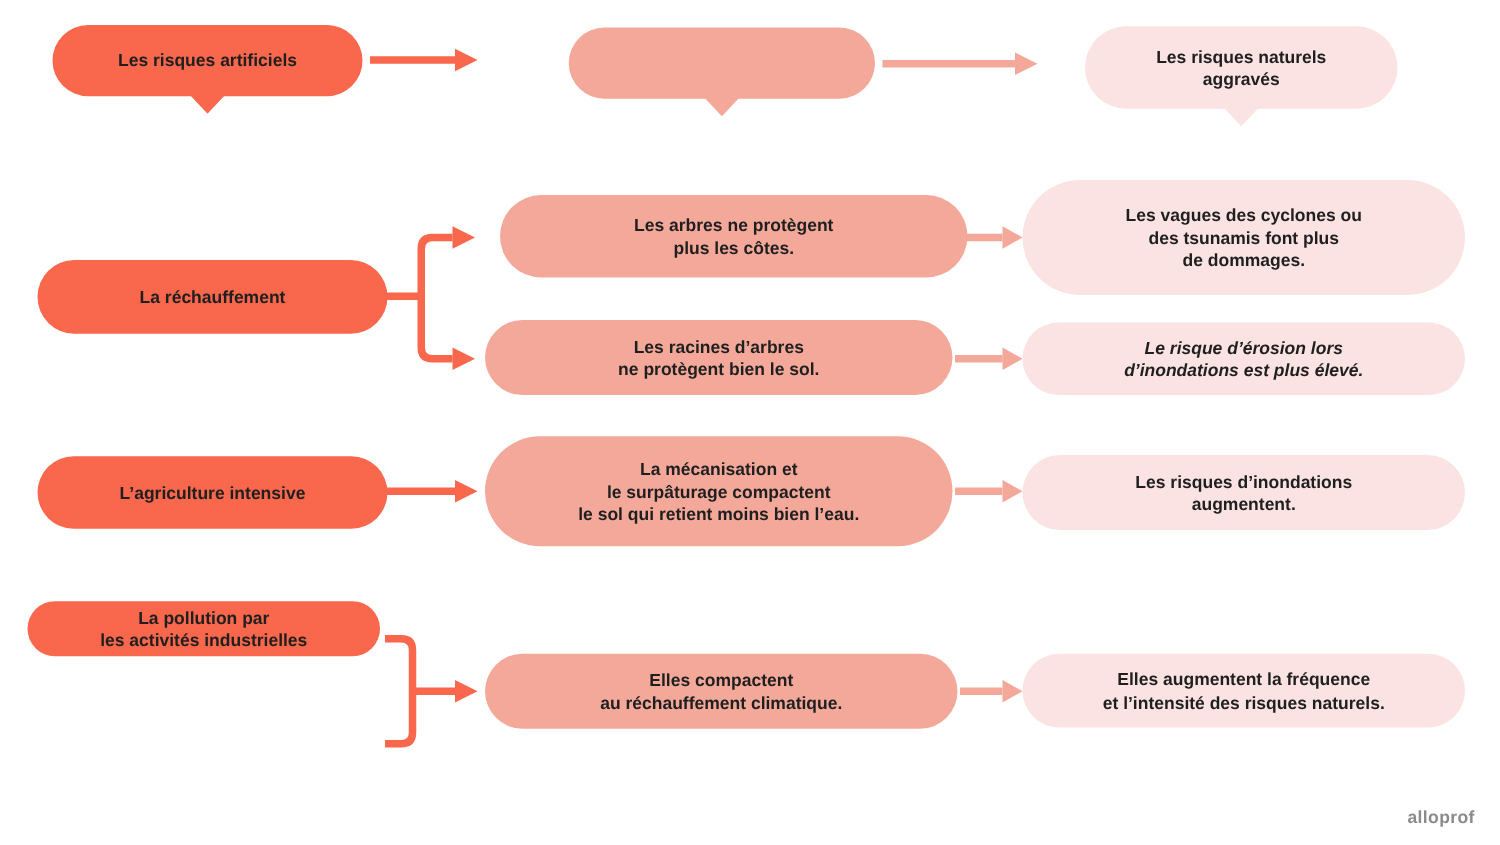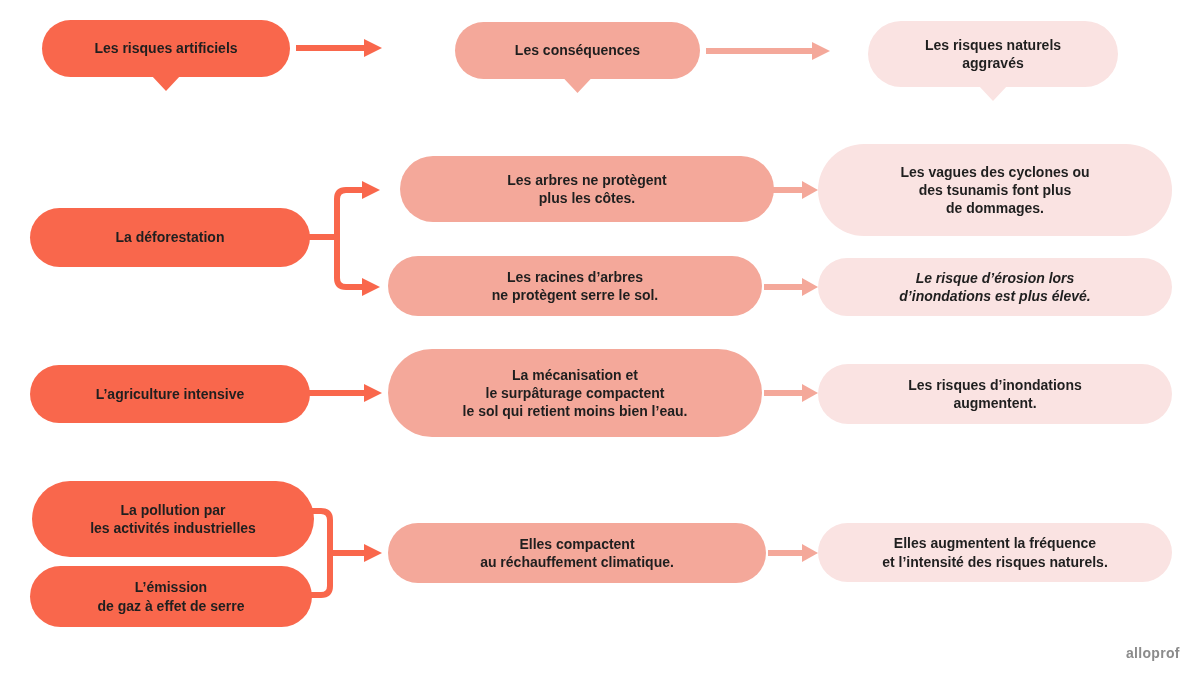--- a/index.html
+++ b/index.html
@@ -108,51 +108,46 @@
       <line class="line-salmon" x1="768" y1="553" x2="802" y2="553"></line>
       <polygon class="head-salmon" points="802,544 818,553 802,562"></polygon>
     </g>
   </svg>
 
   <div class="bubble fill-red" style="left:42px; top:20px; width:248px; height:57px;">
     <span class="txt">Les risques artificiels</span>
     <span class="tail"></span>
   </div>
   <div class="bubble fill-salmon" style="left:455px; top:22px; width:245px; height:57px;">
-    <span class="txt">Les conséquences</span>
     <span class="tail"></span>
   </div>
   <div class="bubble fill-pink" style="left:868px; top:21px; width:250px; height:66px;">
     <span class="txt">Les risques naturels
 aggravés</span>
     <span class="tail"></span>
   </div>
 
   <div class="bubble fill-red" style="left:30px; top:208px; width:280px; height:59px;">
-    <span class="txt">La déforestation</span>
+    <span class="txt">La réchauffement</span>
   </div>
   <div class="bubble fill-red" style="left:30px; top:365px; width:280px; height:58px;align-items:center;">
     <span class="txt">L’agriculture intensive</span>
   </div>
-  <div class="bubble fill-red" style="left:32px; top:481px; width:282px; height:76px;">
+  <div class="bubble fill-red" style="left:22px; top:481px; width:282px; height:44px;">
     <span class="txt">La pollution par
 les activités industrielles</span>
-  </div>
-  <div class="bubble fill-red" style="left:30px; top:566px; width:282px; height:61px;">
-    <span class="txt">L’émission
-de gaz à effet de serre</span>
   </div>
 
   <div class="bubble fill-salmon" style="left:400px; top:156px; width:374px; height:66px;">
     <span class="txt">Les arbres ne protègent
 plus les côtes.</span>
   </div>
   <div class="bubble fill-salmon" style="left:388px; top:256px; width:374px; height:60px;">
     <span class="txt">Les racines d’arbres
-ne protègent serre le sol.</span>
+ne protègent bien le sol.</span>
   </div>
   <div class="bubble fill-salmon" style="left:388px; top:349px; width:374px; height:88px;">
     <span class="txt">La mécanisation et
 le surpâturage compactent
 le sol qui retient moins bien l’eau.</span>
   </div>
   <div class="bubble fill-salmon" style="left:388px; top:523px; width:378px; height:60px;">
     <span class="txt">Elles compactent
 au réchauffement climatique.</span>
   </div>

